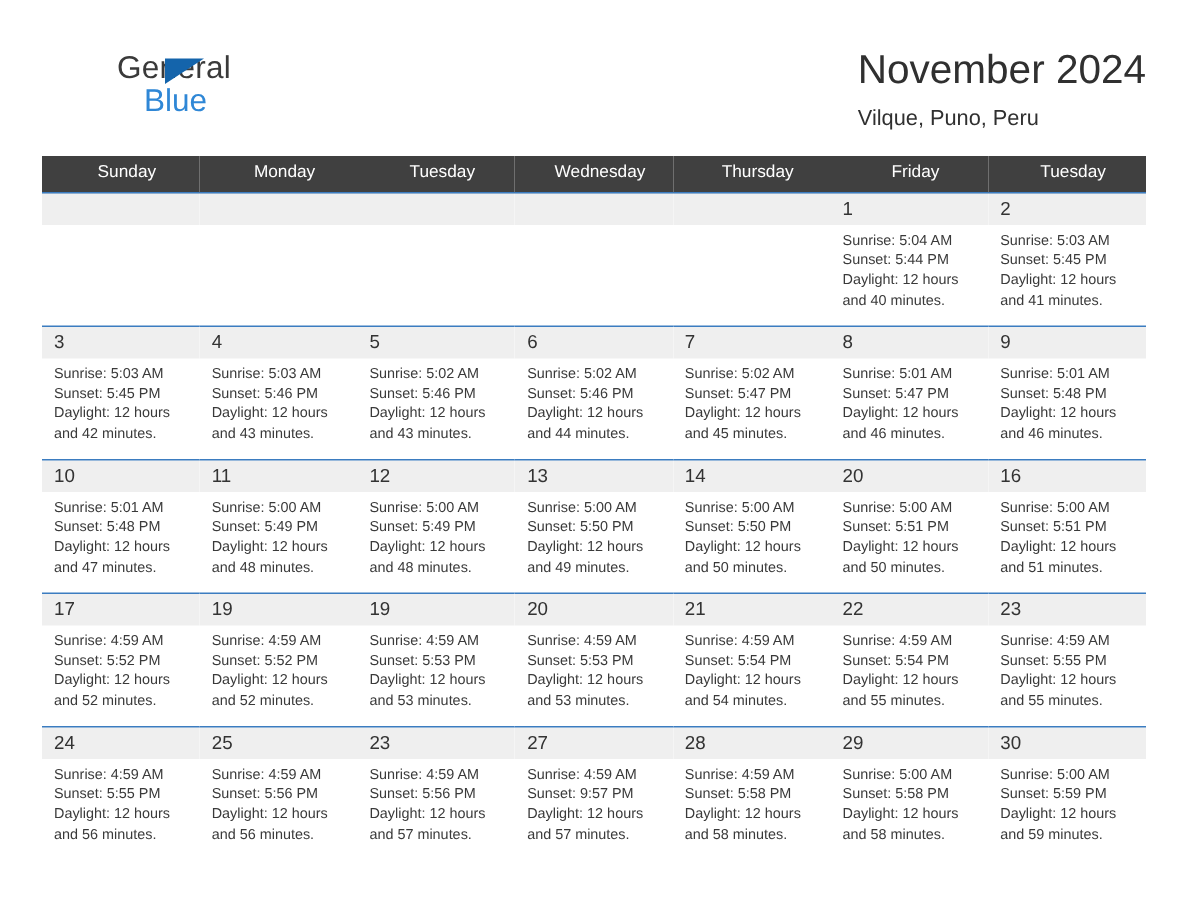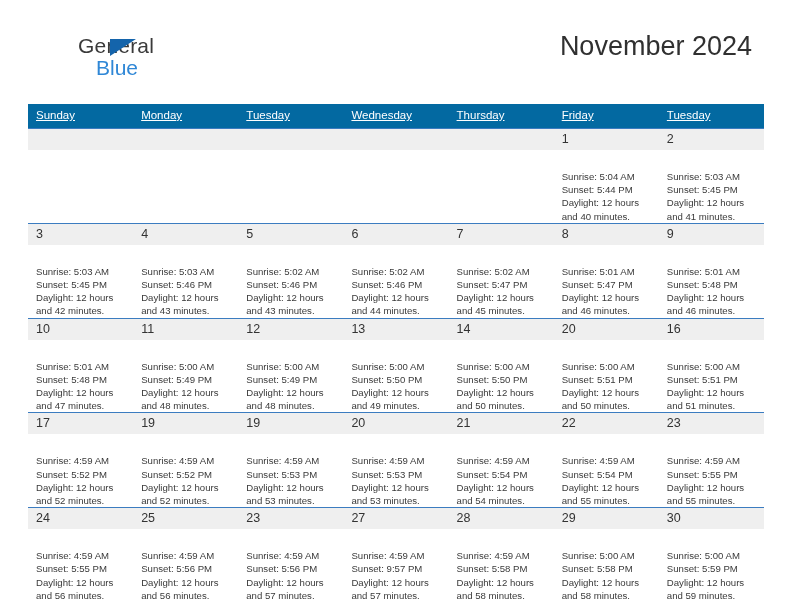--- a/index.html
+++ b/index.html
@@ -59,21 +59,21 @@
     position: absolute;
     left: 62px;
     top: 22px;
     font-size: 21px;
     color: #2f87d6;
     font-family: "Liberation Sans", sans-serif;
   }
 
   .title-block {
     position: absolute;
-    right: 12px;
+    right: 0;
     top: 0;
     text-align: left;
   }
   .cal-title {
     font-size: 27px;
     font-weight: normal;
     color: #303030;
     line-height: 32px;
     white-space: nowrap;
   }
@@ -88,29 +88,28 @@
   
   .calendar {
     position: absolute;
     left: 28px;
     top: 104px;
     width: 736px;
     border-collapse: collapse;
     table-layout: fixed;
   }
   .calendar th {
-    background: #0369a1;
+    background: #404040;
     color: #ffffff;
     font-weight: normal;
     font-size: 11.5px;
-    text-align: left;
+    text-align: center;
     padding: 5px 0 6px 8px;
     height: 12px;
     line-height: 13px;
-    text-decoration: underline;
   }
   .calendar td {
     vertical-align: top;
     padding: 0;
     border-top: 1px solid #3b7cc0;
     height: 88px;
     background: #ffffff;
   }
   .calendar tr.week td {
     border-top: 1px solid #3b7cc0;
@@ -120,21 +119,21 @@
     font-size: 12.5px;
     color: #333333;
     padding: 3px 0 4px 8px;
     line-height: 14px;
     min-height: 14px;
   }
   .daynum.empty {
     color: transparent;
   }
   .details {
-    padding: 20px 6px 0 8px;
+    padding: 4px 6px 0 8px;
     font-size: 9.6px;
     line-height: 13.2px;
     color: #3a3a3a;
   }
   .details div {
     white-space: nowrap;
   }
   .details .daylight {
     white-space: normal;
   }
@@ -147,20 +146,21 @@
   <div class="top">
 
     <div class="logo">
       <span class="logo-general">General</span>
       <span class="logo-tri"></span>
       <span class="logo-blue">Blue</span>
     </div>
 
     <div class="title-block">
       <div class="cal-title">November 2024</div>
+      <div class="cal-subtitle">Vilque, Puno, Peru</div>
     </div>
 
   </div>
 
   <table class="calendar">
     <thead>
       <tr id="weekday-row">
           <th>Sunday</th>
           <th>Monday</th>
           <th>Tuesday</th>

